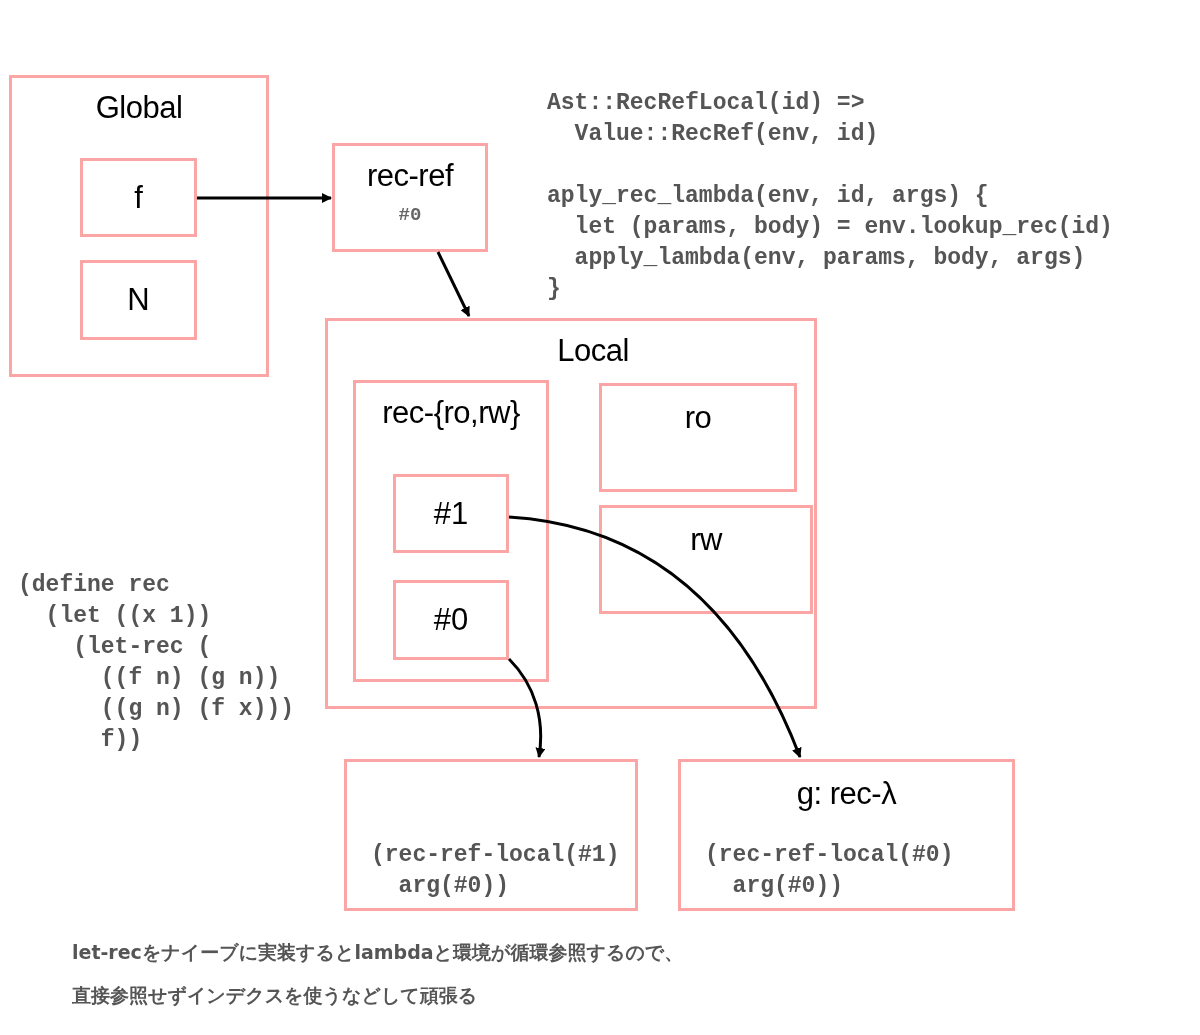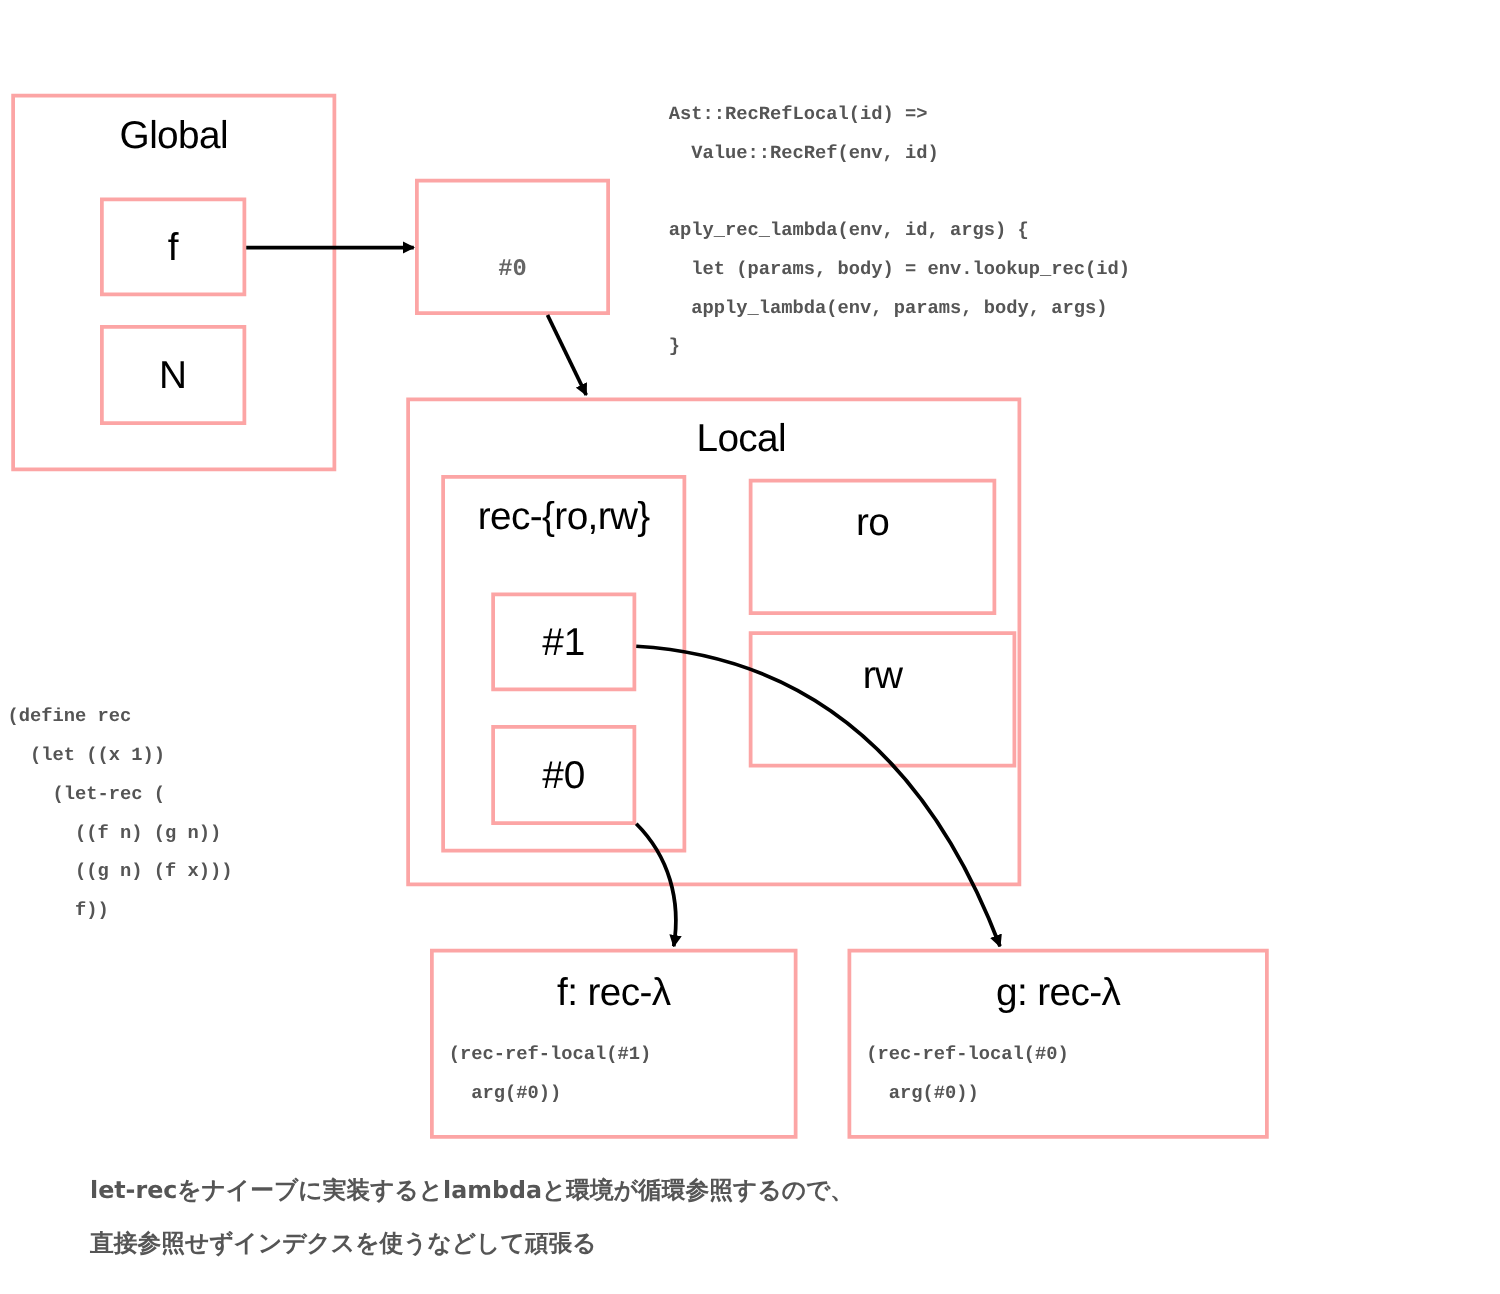--- a/index.html
+++ b/index.html
@@ -1,38 +1,39 @@
 <!DOCTYPE html>
 <html><head>
 <meta charset="utf-8">
 <style>
   html, body { margin:0; padding:0; background:#ffffff; }
   body { width:1200px; height:1035px; position:relative; overflow:hidden; font-family:"Liberation Sans", sans-serif; color:#000; }
   .box { position:absolute; border:3px solid #fca5a5; box-sizing:border-box; background:transparent; }
   .lbl { position:absolute; left:0; right:0; text-align:center; font-family:"Liberation Sans", sans-serif; font-size:31px; letter-spacing:-0.5px; color:#000; }
   .center { display:flex; align-items:center; justify-content:center; }
   .center .t { font-size:31px; font-family:"Liberation Sans", sans-serif; }
-  .code { position:absolute; font-family:"Liberation Mono", monospace; font-weight:bold; color:#555555; font-size:15px; line-height:31px; white-space:pre; margin:4px; }
+  .code { position:absolute; font-family:"Liberation Mono", monospace; font-weight:bold; color:#555555; font-size:23px; line-height:31px; white-space:pre; margin:16px; }
   .note { position:absolute; left:72px; font-family:"DejaVu Sans", sans-serif; font-weight:bold; color:#555555; font-size:19px; line-height:40px; white-space:pre; }
   svg.arrows { position:absolute; left:0; top:0; pointer-events:none; }
 </style>
 </head>
 <body>
 
 <div class="box" style="left:9px; top:75px; width:260px; height:302px;">
   <div class="lbl" style="top:12px;">Global</div>
 </div>
 <div class="box center" style="left:80px; top:158px; width:117px; height:79px;">
   <span class="t">f</span>
 </div>
 <div class="box center" style="left:80px; top:260px; width:117px; height:80px;">
   <span class="t">N</span>
 </div>
 
 <div class="box" style="left:332px; top:143px; width:156px; height:109px;">
+  <div class="lbl" style="top:12px;">rec-ref</div>
   <div style="position:absolute; left:0; right:0; top:58px; text-align:center; font-family:'Liberation Mono', monospace; font-weight:bold; color:#666; font-size:19px;">#0</div>
 </div>
 
 <pre class="code" style="left:531px; top:72px;">Ast::RecRefLocal(id) =&gt;
   Value::RecRef(env, id)
 
 aply_rec_lambda(env, id, args) {
   let (params, body) = env.lookup_rec(id)
   apply_lambda(env, params, body, args)
 }</pre>
@@ -57,21 +58,20 @@
 </div>
 
 <pre class="code" style="left:2px; top:554px;">(define rec
   (let ((x 1))
     (let-rec (
       ((f n) (g n))
       ((g n) (f x)))
       f))</pre>
 
 <div class="box" style="left:344px; top:759px; width:294px; height:152px;">
-  <div class="lbl" style="top:14px;">f: rec-λ</div>
   <pre class="code" style="left:8px; top:62px;">(rec-ref-local(#1)
   arg(#0))</pre>
 </div>
 <div class="box" style="left:678px; top:759px; width:337px; height:152px;">
   <div class="lbl" style="top:14px;">g: rec-λ</div>
   <pre class="code" style="left:8px; top:62px;">(rec-ref-local(#0)
   arg(#0))</pre>
 </div>
 
 <svg class="arrows" width="1200" height="1035">

